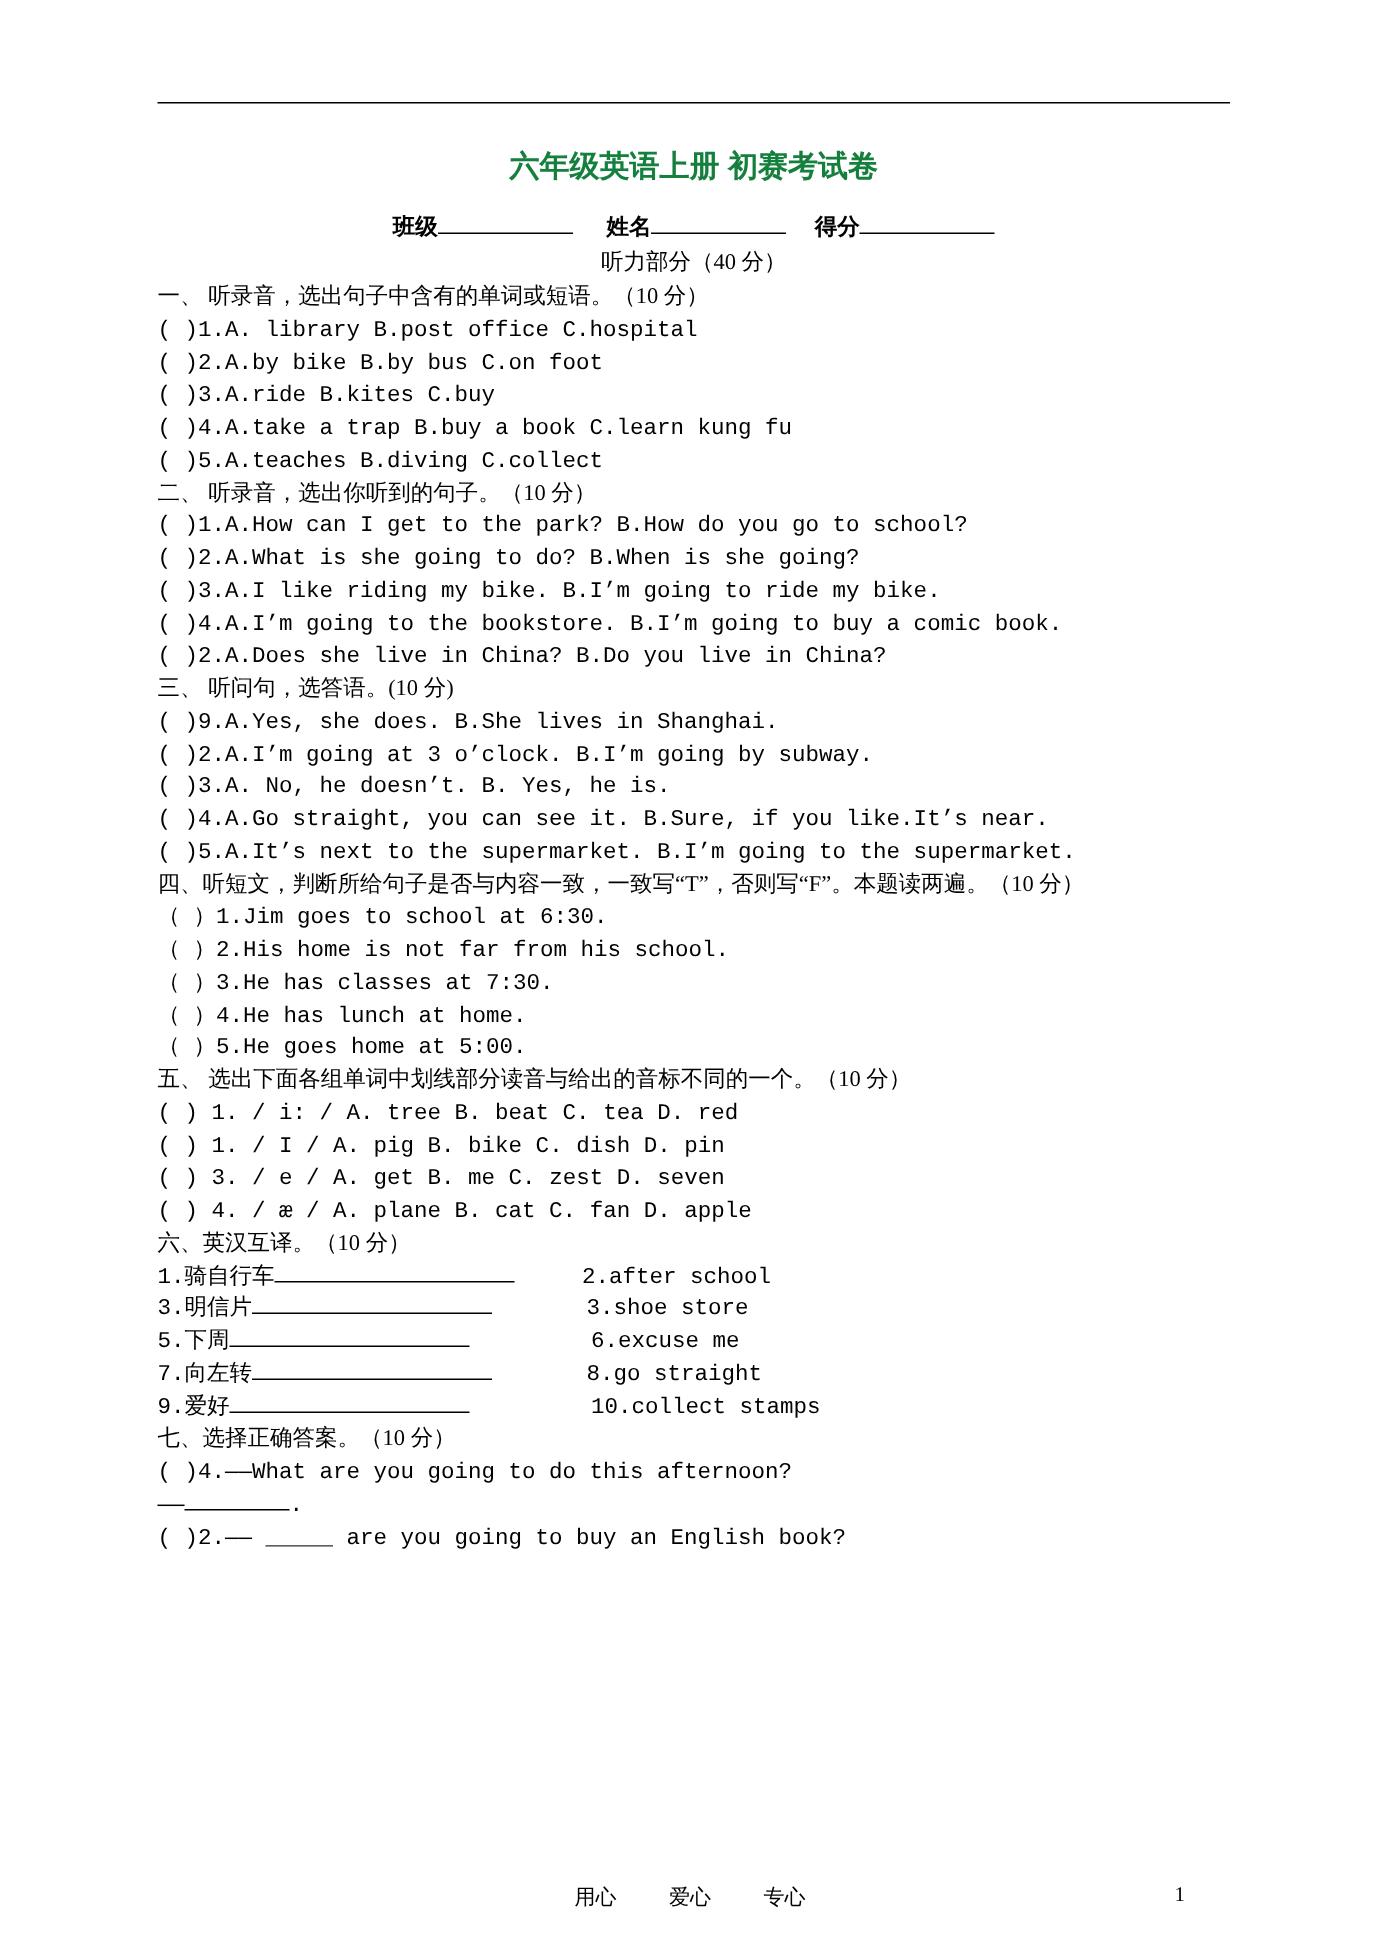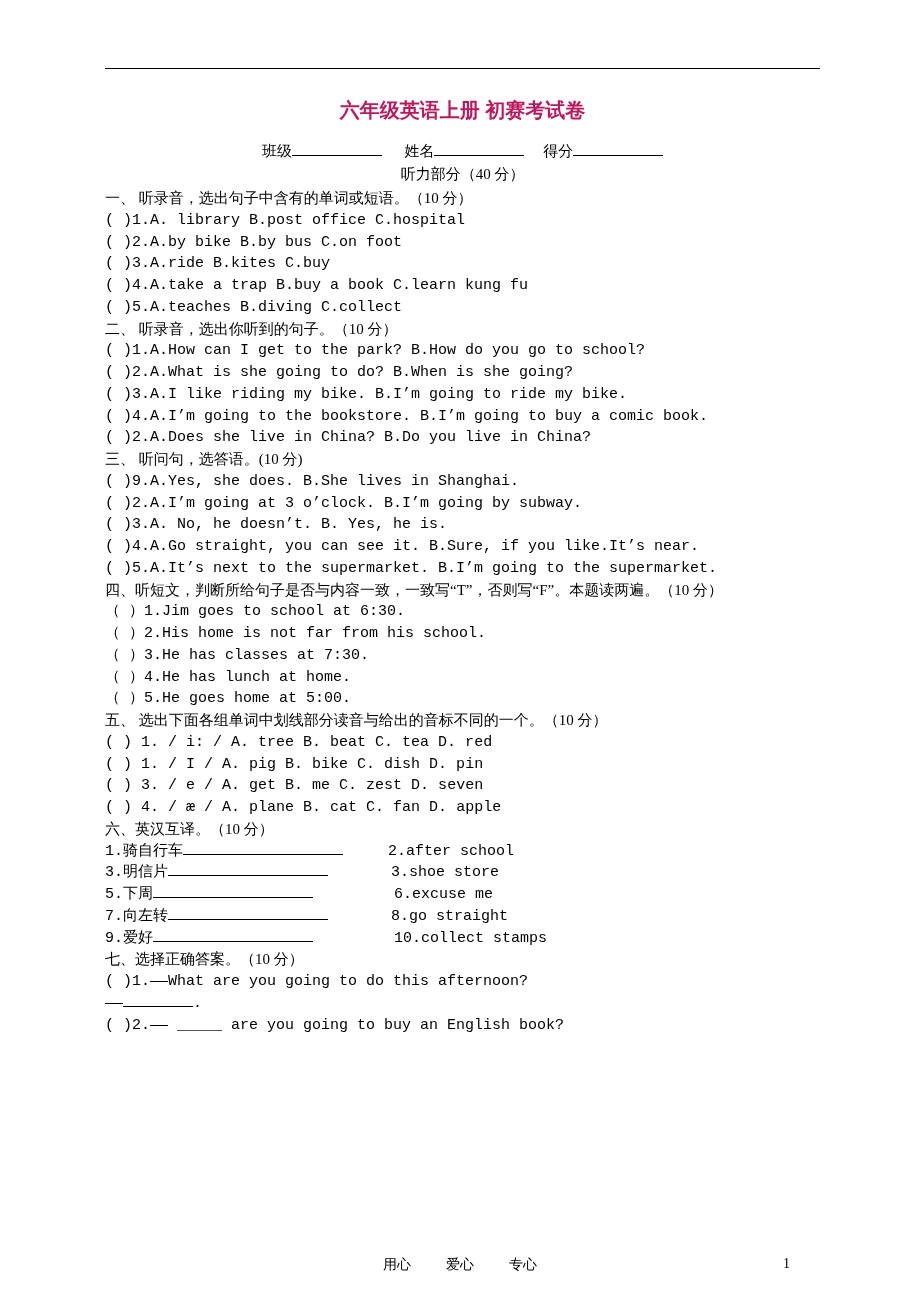--- a/index.html
+++ b/index.html
@@ -18,29 +18,30 @@
       margin: 0 auto;
     }
     .top-rule {
       border-top: 1px solid #000;
       margin: 8px 0 28px 0;
     }
     .title {
       text-align: center;
       font-family: "SimHei", "黑体", sans-serif;
       font-weight: bold;
-      color: #be185d;
+      color: #15803d;
       font-size: 20px;
       margin-bottom: 18px;
     }
     .info-row {
       text-align: center;
       font-family: "SimSun", serif;
       font-size: 15px;
       margin-bottom: 4px;
+      font-weight: bold;
     }
     .blank-line-sm {
       display: inline-block;
       border-bottom: 1px solid #000;
       width: 90px;
       vertical-align: baseline;
     }
     .section-label {
       text-align: center;
       font-size: 15px;
@@ -149,21 +150,21 @@
     </p>
 
     <p>六、英汉互译。（10 分）</p>
     <p class="mono"><span>1.骑自行车</span><span class="blank-line-md"></span>&nbsp;&nbsp;&nbsp;&nbsp;&nbsp;<span>2.after school</span></p>
     <p class="mono"><span>3.明信片</span><span class="blank-line-md"></span>&nbsp;&nbsp;&nbsp;&nbsp;&nbsp;&nbsp;&nbsp;<span>3.shoe store</span></p>
     <p class="mono"><span>5.下周</span><span class="blank-line-md"></span>&nbsp;&nbsp;&nbsp;&nbsp;&nbsp;&nbsp;&nbsp;&nbsp;&nbsp;<span>6.excuse me</span></p>
     <p class="mono"><span>7.向左转</span><span class="blank-line-md"></span>&nbsp;&nbsp;&nbsp;&nbsp;&nbsp;&nbsp;&nbsp;<span>8.go straight</span></p>
     <p class="mono"><span>9.爱好</span><span class="blank-line-md"></span>&nbsp;&nbsp;&nbsp;&nbsp;&nbsp;&nbsp;&nbsp;&nbsp;&nbsp;<span>10.collect stamps</span></p>
 
     <p>七、选择正确答案。（10 分）</p>
-    <p class="mono">(   )1.——What are you going to do this afternoon?</p>
+    <p class="mono">(   )4.——What are you going to do this afternoon?</p>
     <p class="mono"><span>       ——</span><span class="blank-line-xs"></span>.</p>
     <p class="mono">(  )2.—— _____ are you going to buy an English book?</p>
   </div>
 
   <div class="footer">
     <span class="center-words">
       <span>用心</span>
       &nbsp;&nbsp;&nbsp;&nbsp;&nbsp;&nbsp;&nbsp;&nbsp;
       <span>爱心</span>
       &nbsp;&nbsp;&nbsp;&nbsp;&nbsp;&nbsp;&nbsp;&nbsp;

